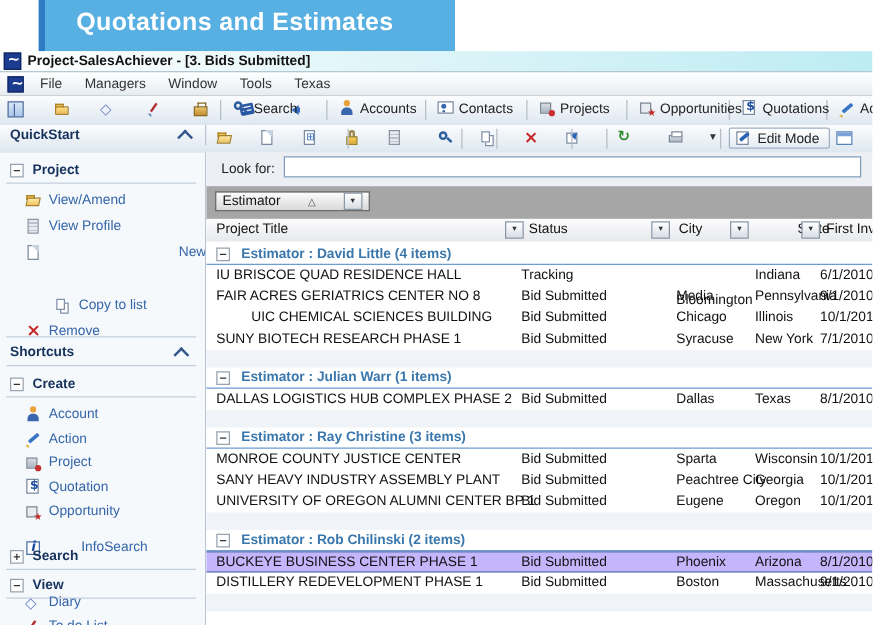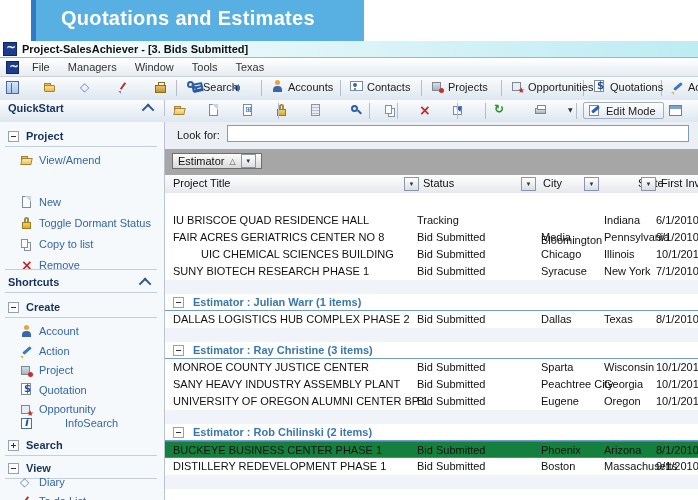--- a/index.html
+++ b/index.html
@@ -55,36 +55,36 @@
   .chev{width:7px;height:7px;display:inline-block;border-left:2px solid #33568c;border-top:2px solid #33568c;
     transform:rotate(45deg) translateY(2px);}
 
   
   #main{left:165px;top:122px;width:533px;height:378px;background:#fff;overflow:hidden;}
   #lookfor-row{position:absolute;left:0;top:0;width:533px;height:27px;background:#eceff4;border-bottom:1px solid #d3d9e0;}
   #lookfor-label{position:absolute;left:12px;top:7px;color:#222;}
   #lookfor-input{position:absolute;left:62px;top:3px;width:462px;height:17px;border:1px solid #7f9db9;background:#fff;
     font-family:inherit;font-size:11px;padding:0 3px;box-sizing:border-box;}
   #groupbar{position:absolute;left:0;top:27px;width:533px;height:26px;background:#a6a6a6;border-bottom:1px solid #8f8f8f;}
-  #group-chip{position:absolute;left:7px;top:4px;height:16px;display:flex;align-items:center;gap:5px;
+  #group-chip{position:absolute;left:7px;top:4px;height:16px;display:flex;align-items:center;gap:22px;
     background:linear-gradient(#fdfdfd,#d9d9d9);border:1px solid #6e6e6e;padding:0 5px;box-sizing:border-box;color:#111;}
   .sort-asc{font-size:8px;color:#555;}
   .dd{width:15px;height:14px;border:1px solid #8a97a7;background:linear-gradient(#ffffff,#d9dee5);
     display:inline-flex;align-items:center;justify-content:center;box-sizing:border-box;}
   .dd::before{content:"▼";font-size:6px;color:#333;}
   #colheader{position:absolute;left:0;top:53px;width:533px;height:18px;background:linear-gradient(#fdfdfd,#e6e8ec);
     border-bottom:1px solid #bfc6cd;}
   .col-label{position:absolute;top:2px;color:#111;white-space:nowrap;}
   .col-dd{position:absolute;top:2px;}
   #gridbody{position:absolute;left:0;top:71px;width:533px;height:307px;background:#fff;}
   .grp-hdr{position:absolute;left:0;width:533px;height:17px;border-bottom:1px solid #6f9bd1;
     display:flex;align-items:center;gap:9px;padding-left:8px;box-sizing:border-box;}
   .grp-label{font-weight:bold;color:#3a77ad;white-space:nowrap;}
   .grid-row{position:absolute;left:0;width:533px;height:17px;}
-  .grid-row.selected{background:#15803d;border-top:1px solid #5a7ab0;border-bottom:1px solid #5a7ab0;box-sizing:border-box;}
+  .grid-row.selected{background:#c4b5fd;border-top:1px solid #5a7ab0;border-bottom:1px solid #5a7ab0;box-sizing:border-box;}
   .cell{position:absolute;top:0;line-height:17px;white-space:nowrap;color:#111;}
   .gap-band{position:absolute;left:0;width:533px;background:#f0f3f8;}
 
   
   .ic{width:14px;height:14px;display:inline-block;position:relative;flex:0 0 auto;font-family:"DejaVu Sans",sans-serif;}
   .ic-logo{background:#1c3d8f;border:1px solid #0e2560;box-sizing:border-box;}
   .ic-logo::before{content:"~";position:absolute;left:2px;top:-3px;color:#fff;font-weight:bold;font-size:12px;}
   .ic-sm{width:13px;height:13px;}
   .ic-grid{background:linear-gradient(#d8e6f7,#a9c6e8);border:1px solid #49689c;box-sizing:border-box;}
   .ic-grid::before{content:"";position:absolute;left:4px;top:1px;width:1px;height:10px;background:#49689c;}
@@ -205,29 +205,29 @@
 <div id="sidebar" class="abs">
     <div class="sb-section-hdr" style="top: 4px;">
       <span class="exp"></span>
       <span class="sb-section-title">Project</span>
     </div>
     <div class="sb-rule" style="top: 24px;"></div>
     <div class="sb-item" style="top: 28px;">
       <span class="ic ic-sm ic-folder-open"></span>
       <span>View/Amend</span>
     </div>
-    <div class="sb-item" style="top: 70px;">
+    <div class="sb-item" style="top: 49px;">
+      <span class="ic ic-sm ic-note"></span>
+      <span>View Profile</span>
+    </div>
+    <div class="sb-item" style="top: 70px; justify-content: space-between;">
       <span class="ic ic-sm ic-doc"></span>
       <span>New</span>
     </div>
-    <div class="sb-item" style="top: 91px;">
-      <span class="ic ic-sm ic-lock"></span>
-      <span>Toggle Dormant Status</span>
-    </div>
-    <div class="sb-item" style="top: 112px;">
+    <div class="sb-item" style="top: 112px; margin-left: 24px;">
       <span class="ic ic-sm ic-copy"></span>
       <span>Copy to list</span>
     </div>
     <div class="sb-item" style="top: 133px;">
       <span class="ic ic-sm ic-x"></span>
       <span>Remove</span>
     </div>
     <div class="sb-section-hdr" style="top: 150px;">
       <span class="sb-section-title">Shortcuts</span>
       <span class="chev sb-chevron"></span>
@@ -252,21 +252,21 @@
       <span>Project</span>
     </div>
     <div class="sb-item" style="top: 257.5px;">
       <span class="ic ic-sm ic-dollar"></span>
       <span>Quotation</span>
     </div>
     <div class="sb-item" style="top: 277px;">
       <span class="ic ic-sm ic-opp"></span>
       <span>Opportunity</span>
     </div>
-    <div class="sb-item" style="top: 291px; gap: 32px;">
+    <div class="sb-item" style="top: 306px; gap: 32px;">
       <span class="ic ic-sm ic-info"></span>
       <span>InfoSearch</span>
     </div>
     <div class="sb-section-hdr" style="top: 313px;">
       <span class="exp plus"></span>
       <span class="sb-section-title">Search</span>
     </div>
     <div class="sb-rule" style="top: 333px;"></div>
     <div class="sb-section-hdr" style="top: 336px;">
       <span class="exp"></span>
@@ -300,20 +300,24 @@
       <span class="dd col-dd" style="left: 239px;"></span>
       <span class="col-label" style="left: 258px;">Status</span>
       <span class="dd col-dd" style="left: 356px;"></span>
       <span class="col-label" style="left: 378px;">City</span>
       <span class="dd col-dd" style="left: 419px;"></span>
       <span class="col-label" style="left: 440px; margin-left: 33px;">State</span>
       <span class="dd col-dd" style="left: 476px;"></span>
       <span class="col-label" style="left: 496px;">First Inv</span>
     </div>
   <div id="gridbody">
+      <div class="grp-hdr" style="top: 2px;">
+        <span class="exp"></span>
+        <span class="grp-label">Estimator : David Little  (4 items)</span>
+      </div>
       <div class="grid-row" style="top: 19px;">
         <span class="cell" style="left: 8px;">IU BRISCOE QUAD RESIDENCE HALL</span>
         <span class="cell" style="left: 252px;">Tracking</span>
         <span class="cell" style="left: 376px; margin-top: 20px;">Bloomington</span>
         <span class="cell" style="left: 439px;">Indiana</span>
         <span class="cell" style="left: 491px;">6/1/2010</span>
       </div>
       <div class="grid-row" style="top: 36px;">
         <span class="cell" style="left: 8px;">FAIR ACRES GERIATRICS CENTER NO 8</span>
         <span class="cell" style="left: 252px;">Bid Submitted</span>

